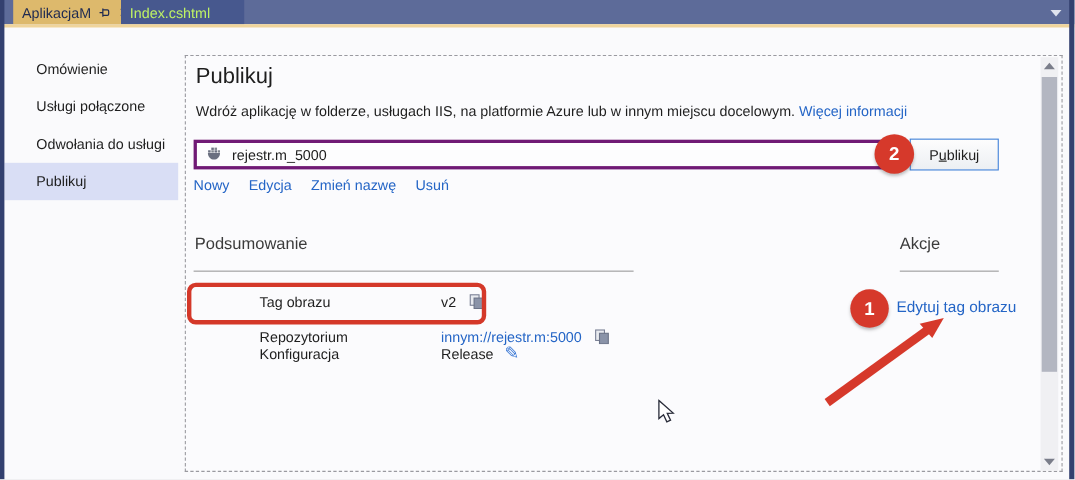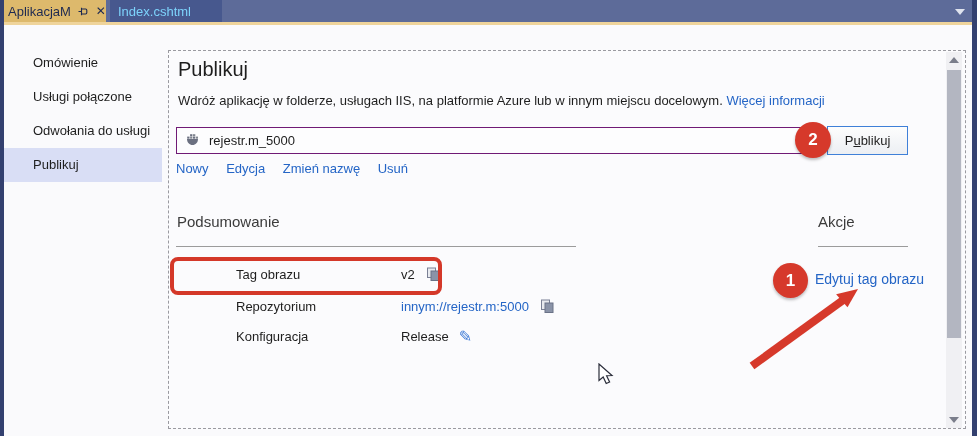--- a/index.html
+++ b/index.html
@@ -10,43 +10,43 @@
     font-size:13px;color:#1e1e1e;
   }
   
   .edge-left{position:absolute;left:0;top:0;width:4px;height:436px;background:#33406f;}
   .edge-right{position:absolute;right:0;top:0;width:5px;height:436px;background:#33406f;}
 
   
   .tabstrip{position:absolute;left:0;top:0;width:977px;height:22px;background:#5d6b99;}
   .tabstrip-underline{position:absolute;left:0;top:22px;width:977px;height:3px;background:#efd49b;}
   .tab{position:absolute;top:0;height:22px;display:flex;align-items:center;padding:0 8px;cursor:default;}
-  .tab.active{left:0;width:106px;background:#ddb96c;color:#1d2951;}
-  .tab.inactive{left:110px;width:112px;background:#47588e;color:#7dd3fc;}
+  .tab.active{left:12px;width:106px;background:#ddb96c;color:#1d2951;}
+  .tab.inactive{left:110px;width:112px;background:#47588e;color:#bef264;}
   .tab .lbl{white-space:nowrap;font-size:13px;}
   .tab .pin{margin-left:7px;display:inline-flex;}
   .tab .close{margin-left:7px;font-size:12px;color:#1d2951;}
   .well-chevron{position:absolute;right:12px;top:9px;width:0;height:0;
     border-left:5px solid transparent;border-right:5px solid transparent;border-top:6px solid #dfe3ee;}
 
   
   .sidebar{position:absolute;left:4px;top:46px;width:164px;}
   .side-item{height:34px;line-height:34px;padding-left:29px;white-space:nowrap;cursor:pointer;}
   .side-item.selected{background:#d9def5;width:158px;}
 
   
   .panel{position:absolute;left:168px;top:50px;width:798px;height:379px;
     border:1px dashed #9a9aa0;background:#fbfbfd;}
 
   .page-title{position:absolute;left:178px;top:58px;font-size:20px;color:#1e1e1e;}
   .page-desc{position:absolute;left:178px;top:93px;font-size:13px;color:#1e1e1e;white-space:nowrap;}
   a.link{color:#2465c6;text-decoration:none;cursor:pointer;}
 
   .profile-box{position:absolute;left:176px;top:127px;width:646px;height:27px;
-    background:#fdfdfe;border:1px solid #701a75;display:flex;align-items:center;padding:0 8px;}
+    background:#fdfdfe;border:3px solid #701a75;display:flex;align-items:center;padding:0 8px;}
   .profile-box .name{margin-left:9px;}
 
   .publish-btn{position:absolute;left:827px;top:126px;width:81px;height:29px;
     background:linear-gradient(#fdfdfd,#eceff3);border:1px solid #3f80d8;
     font-size:13px;color:#1e1e1e;display:flex;align-items:center;justify-content:center;cursor:pointer;
     font-family:"Liberation Sans","DejaVu Sans",sans-serif;}
   .publish-btn .accel{text-decoration:underline;}
 
   .profile-actions{position:absolute;left:176px;top:161px;white-space:nowrap;}
   .profile-actions a{margin-right:14px;font-size:13px;}
@@ -168,21 +168,21 @@
     <span class="rvalue">
       <a class="link">innym://rejestr.m:5000</a>
       <button class="icon-btn">
         <svg width="14" height="14" viewBox="0 0 14 14">
             <rect x="1.5" y="1" width="8" height="9.5" fill="#e8eaef" stroke="#7a8095"></rect>
             <rect x="5" y="4" width="8" height="9.5" fill="#8a93a8" stroke="#6a7287"></rect>
           </svg>
       </button>
     </span>
   </div>
-  <div class="sum-row" style="top:324px;">
+  <div class="sum-row" style="top:309px;">
     <span class="rlabel">Konfiguracja</span>
     <span class="rvalue">
       <span>Release</span>
       <span class="pencil">✎</span>
     </span>
   </div>
 
   <a class="link edit-tag">Edytuj tag obrazu</a>
 
   <div class="red-rect"></div>

